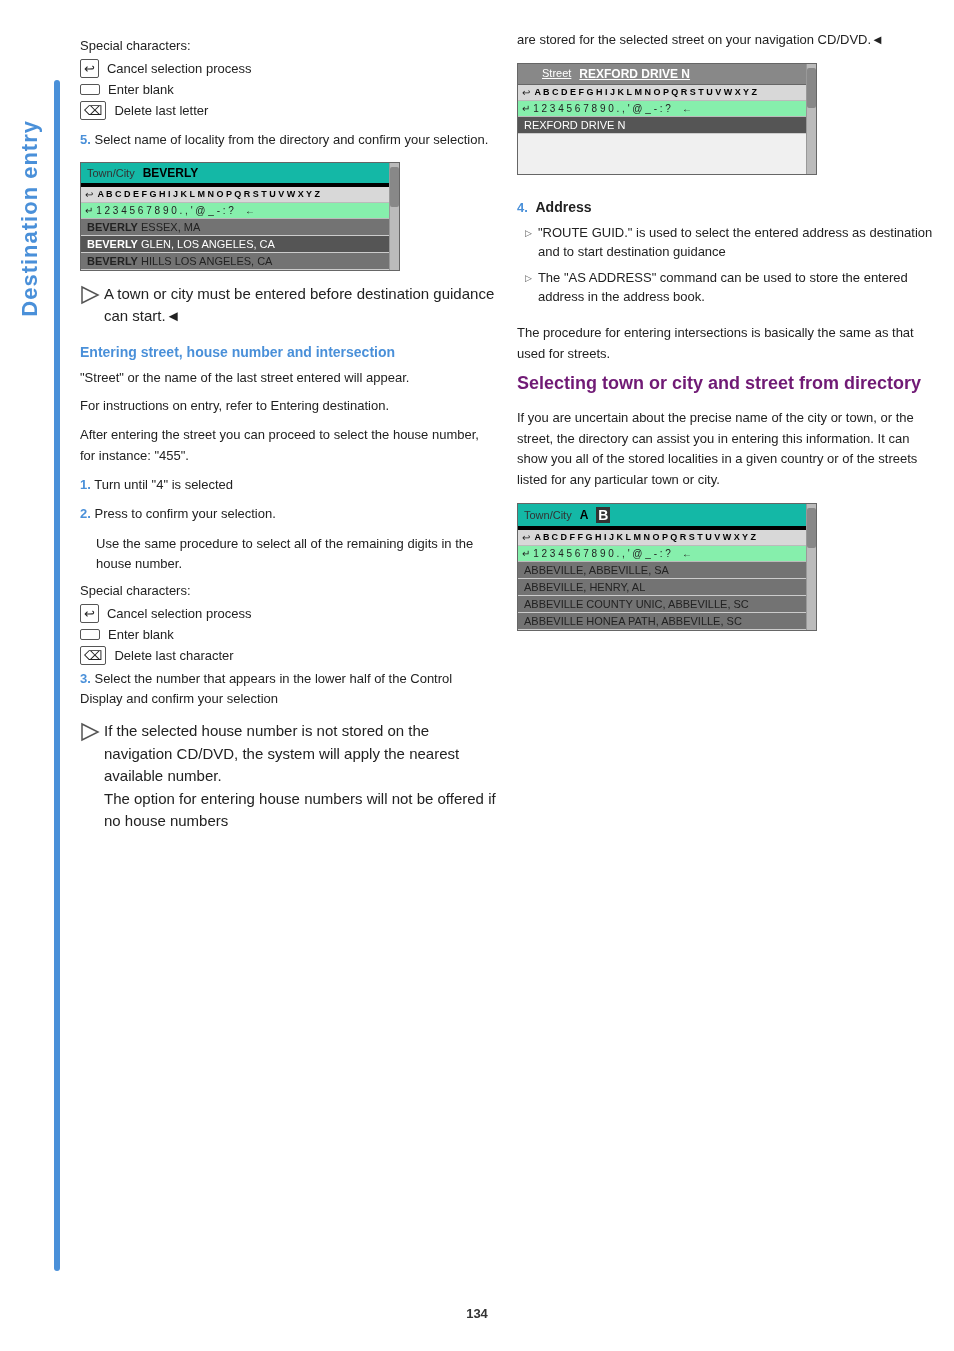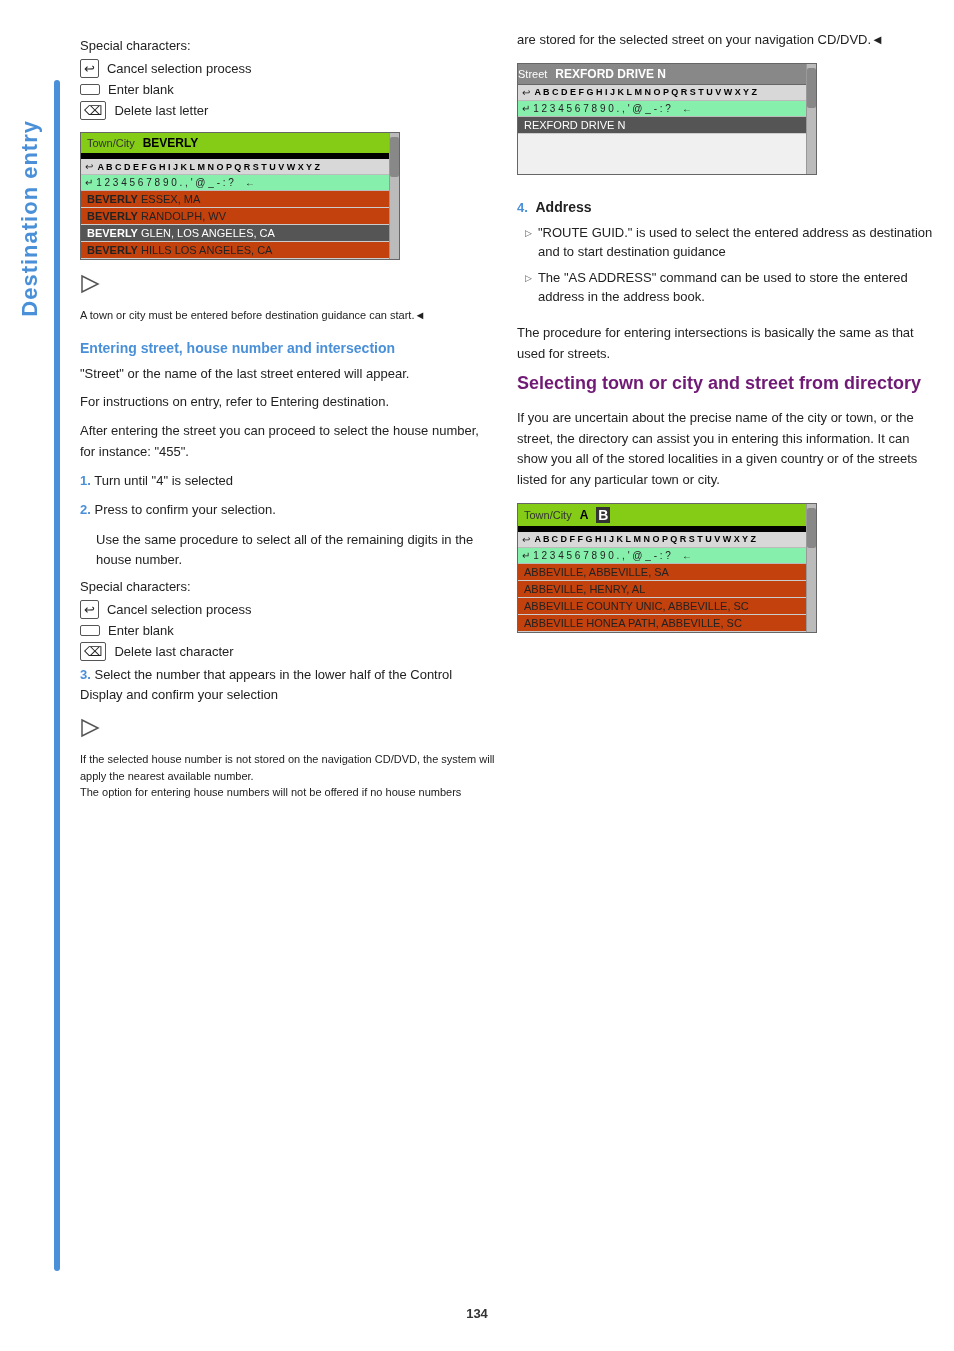--- a/index.html
+++ b/index.html
@@ -91,23 +91,23 @@
     }
 
     .step-num {
       color: #4a90d9;
       font-weight: bold;
     }
 
     .nav-display-header {
       display: flex;
       align-items: center;
-      background: #84cc16;
+      background: #14b8a6;
       padding: 3px 6px;
-      border-bottom: 6px solid #000000;
+      border-bottom: 4px solid #000000;
       gap: 8px;
     }
 
     .nav-display-label {
       font-size: 11px;
       color: #333;
       font-weight: normal;
     }
 
     .nav-display-value {
@@ -138,41 +138,40 @@
       border-bottom: 1px solid #bbb;
       background: #86efac;
       font-size: 10px;
       gap: 2px;
     }
 
     .nav-list-item {
       padding: 2px 6px;
       font-size: 11px;
       border-bottom: 1px solid #ccc;
-      background: #c2410c;
+      background: #737373;
     }
 
     .nav-list-item:last-child {
       border-bottom: none;
     }
 
     .nav-list-item.selected {
       background: #555;
       color: #fff;
     }
 
     
     .note-box {
       display: flex;
-      gap: 13px;
+      gap: 4px;
       align-items: flex-start;
       margin: 12px 0;
-      font-size: 11px;
+      font-size: 15px;
       line-height: 1.5;
-      flex-direction: column;
     }
 
     .triangle-icon {
       flex-shrink: 0;
       width: 20px;
       height: 20px;
       margin-top: 2px;
     }
 
     
@@ -280,38 +279,39 @@
       </div>
       <div class="special-char-item">
         <span style="display:inline-block;width:20px;height:11px;border:1.5px solid #555;border-radius:2px;background:#fff;"></span>
         <span>Enter blank</span>
       </div>
       <div class="special-char-item">
         <span style="font-size:13px; border:1.5px solid #555; padding:1px 3px; border-radius:2px;">⌫</span>
         <span>Delete last letter</span>
       </div>
 
+      <div class="step-item" style="margin-top:10px;">
+        <span class="step-num">5.</span>
+        <span>Select name of locality from the directory and confirm your selection.</span>
+      </div>
 
       <div class="nav-display-with-scroll" style="width:320px;">
         <div class="nav-display-header">
           <span class="nav-display-label">Town/City</span>
           <span class="nav-display-value">BEVERLY</span>
         </div>
         <div class="nav-keyboard-row">
           <span style="font-size:10px;margin-right:2px;">↩</span>
           <span class="nav-key">A B C D E F G H I J K L M N O P Q R S T U V W X Y Z</span>
         </div>
         <div class="nav-keyboard-row2">
           <span>↵ 1 2 3 4 5 6 7 8 9 0 . , ' @ _ - : ? &nbsp;&nbsp; ←</span>
         </div>
         <div class="nav-list-item">
           <span style="font-weight:bold;">BEVERLY</span><span> ESSEX, MA</span>
-        </div>
-        <div class="nav-list-item">
-          <span style="font-weight:bold;">BEVERLY</span><span> RANDOLPH, WV</span>
         </div>
         <div class="nav-list-item selected">
           <span style="font-weight:bold;">BEVERLY</span><span> GLEN, LOS ANGELES, CA</span>
         </div>
         <div class="nav-list-item">
           <span style="font-weight:bold;">BEVERLY</span><span> HILLS LOS ANGELES, CA</span>
         </div>
         <div class="scroll-bar">
           <div class="scroll-thumb"></div>
         </div>
@@ -371,21 +371,21 @@
         </div>
       </div>
 
     </div>
 
     <div class="right-column">
 
       <div class="body-text">are stored for the selected street on your navigation CD/DVD.◄</div>
 
       <div class="nav-display-with-scroll" style="width:300px;">
-        <div style="display:flex;align-items:center;background:#888;padding:3px 0;gap:8px;color:#fff;border-bottom:1px solid #666;">
+        <div style="display:flex;align-items:flex-start;background:#888;padding:3px 24px;gap:8px;color:#fff;border-bottom:1px solid #666;text-decoration:underline;">
           <span style="font-size:11px;color:#fff;">Street</span>
           <span style="font-size:12px;font-weight:bold;color:#fff;">REXFORD DRIVE N</span>
         </div>
         <div class="nav-keyboard-row">
           <span style="font-size:10px;margin-right:2px;">↩</span>
           <span class="nav-key">A B C D E F G H I J K L M N O P Q R S T U V W X Y Z</span>
         </div>
         <div class="nav-keyboard-row2">
           <span>↵ 1 2 3 4 5 6 7 8 9 0 . , ' @ _ - : ? &nbsp;&nbsp; ←</span>
         </div>

